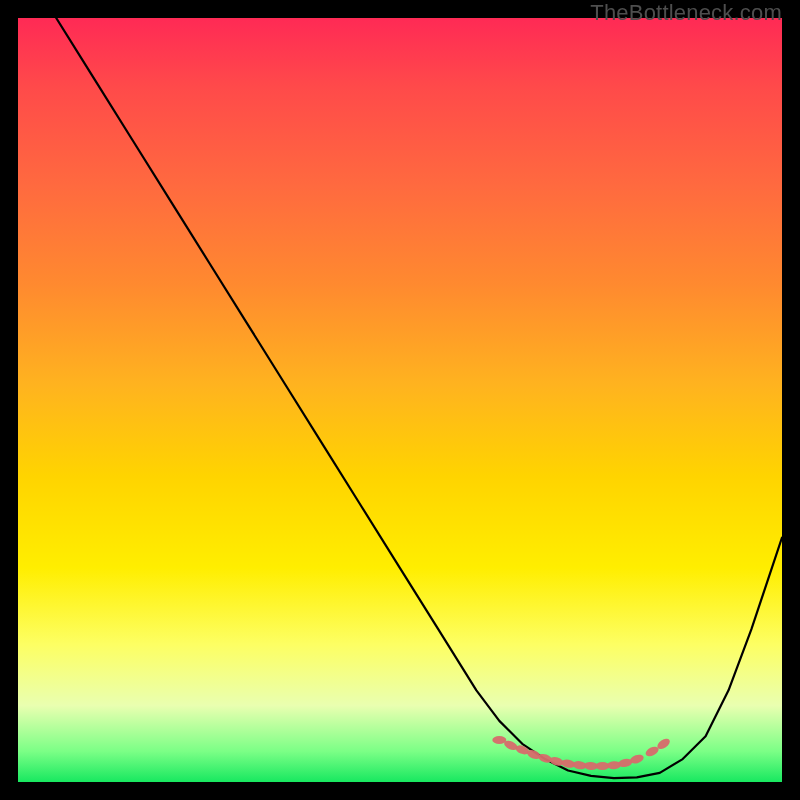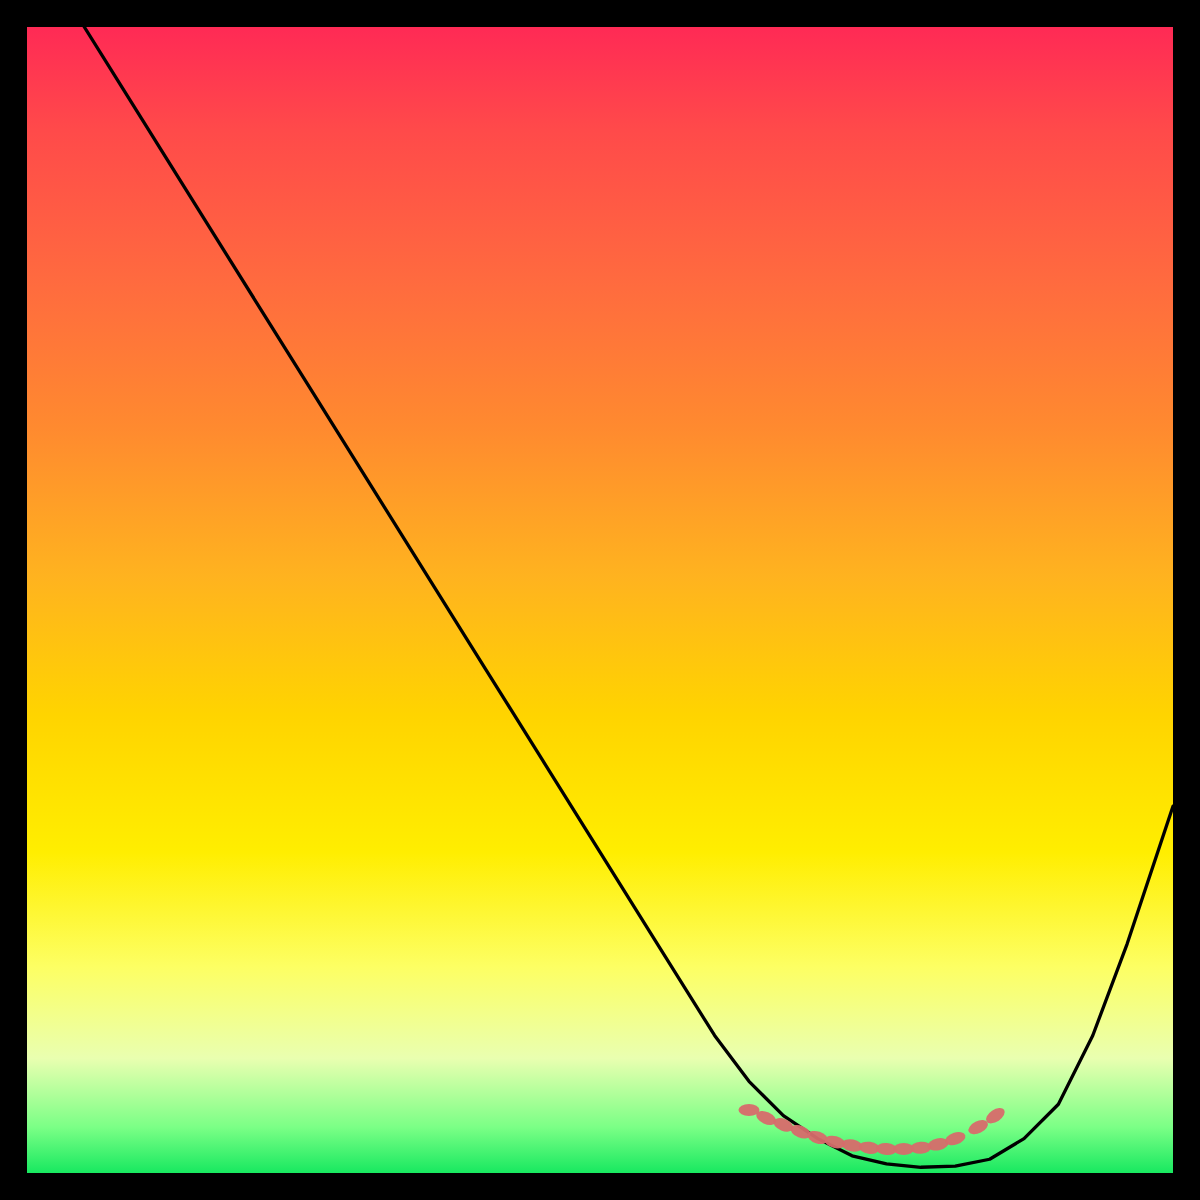--- a/index.html
+++ b/index.html
@@ -80,14 +80,15 @@
           <ellipse cx="584.46" cy="747.96" rx="7" ry="4" transform="rotate(0.0 584.46 747.96)" fill="#d76b6b" opacity="0.95"></ellipse>
           <ellipse cx="595.92" cy="747.19" rx="7" ry="4" transform="rotate(-3.8 595.92 747.19)" fill="#d76b6b" opacity="0.95"></ellipse>
           <ellipse cx="607.38" cy="744.90" rx="7" ry="4" transform="rotate(-11.3 607.38 744.90)" fill="#d76b6b" opacity="0.95"></ellipse>
           <ellipse cx="618.84" cy="741.08" rx="7" ry="4" transform="rotate(-18.4 618.84 741.08)" fill="#d76b6b" opacity="0.95"></ellipse>
           <ellipse cx="634.12" cy="733.44" rx="7" ry="4" transform="rotate(-26.6 634.12 733.44)" fill="#d76b6b" opacity="0.95"></ellipse>
           <ellipse cx="645.58" cy="725.80" rx="7" ry="4" transform="rotate(-33.7 645.58 725.80)" fill="#d76b6b" opacity="0.95"></ellipse>
         </g>
     </svg>
   </div>
 
+  <div class="attribution">TheBottleneck.com</div>
 
 </div>
 
 </body></html>

